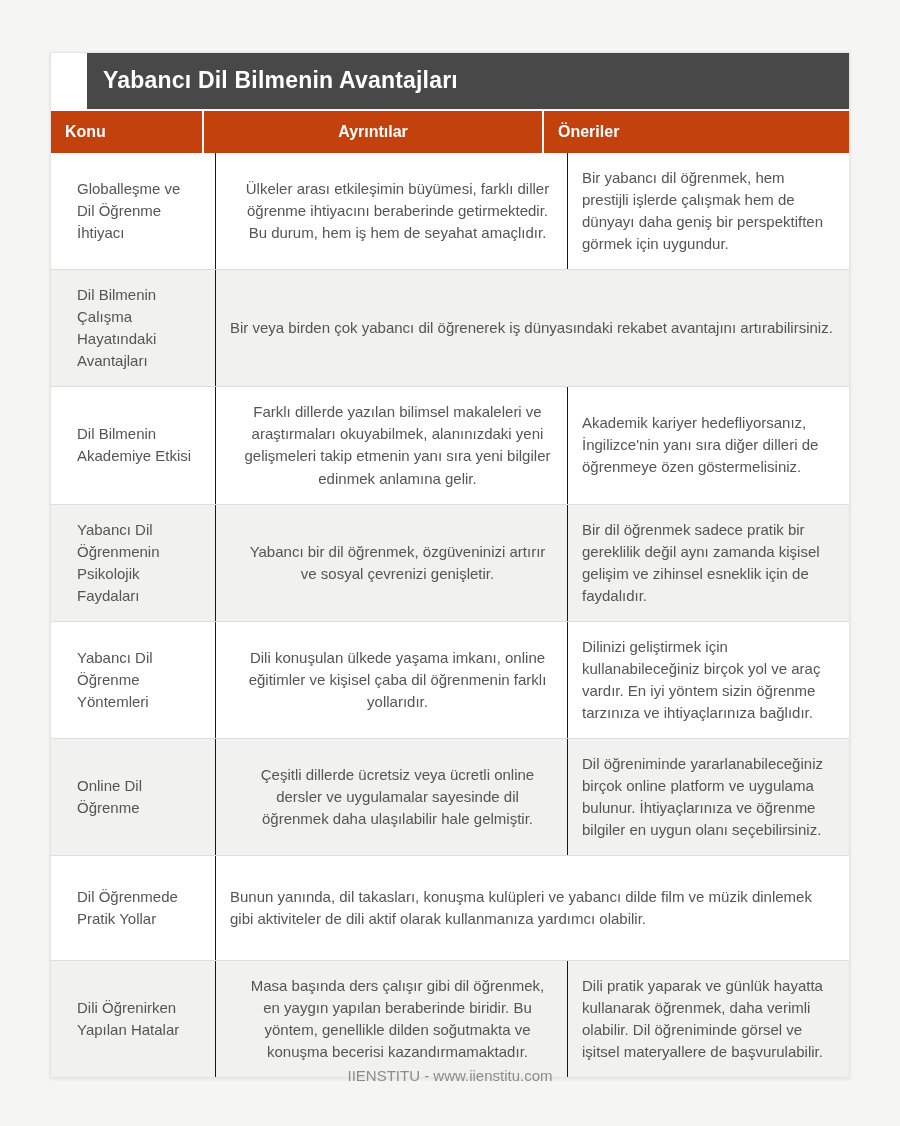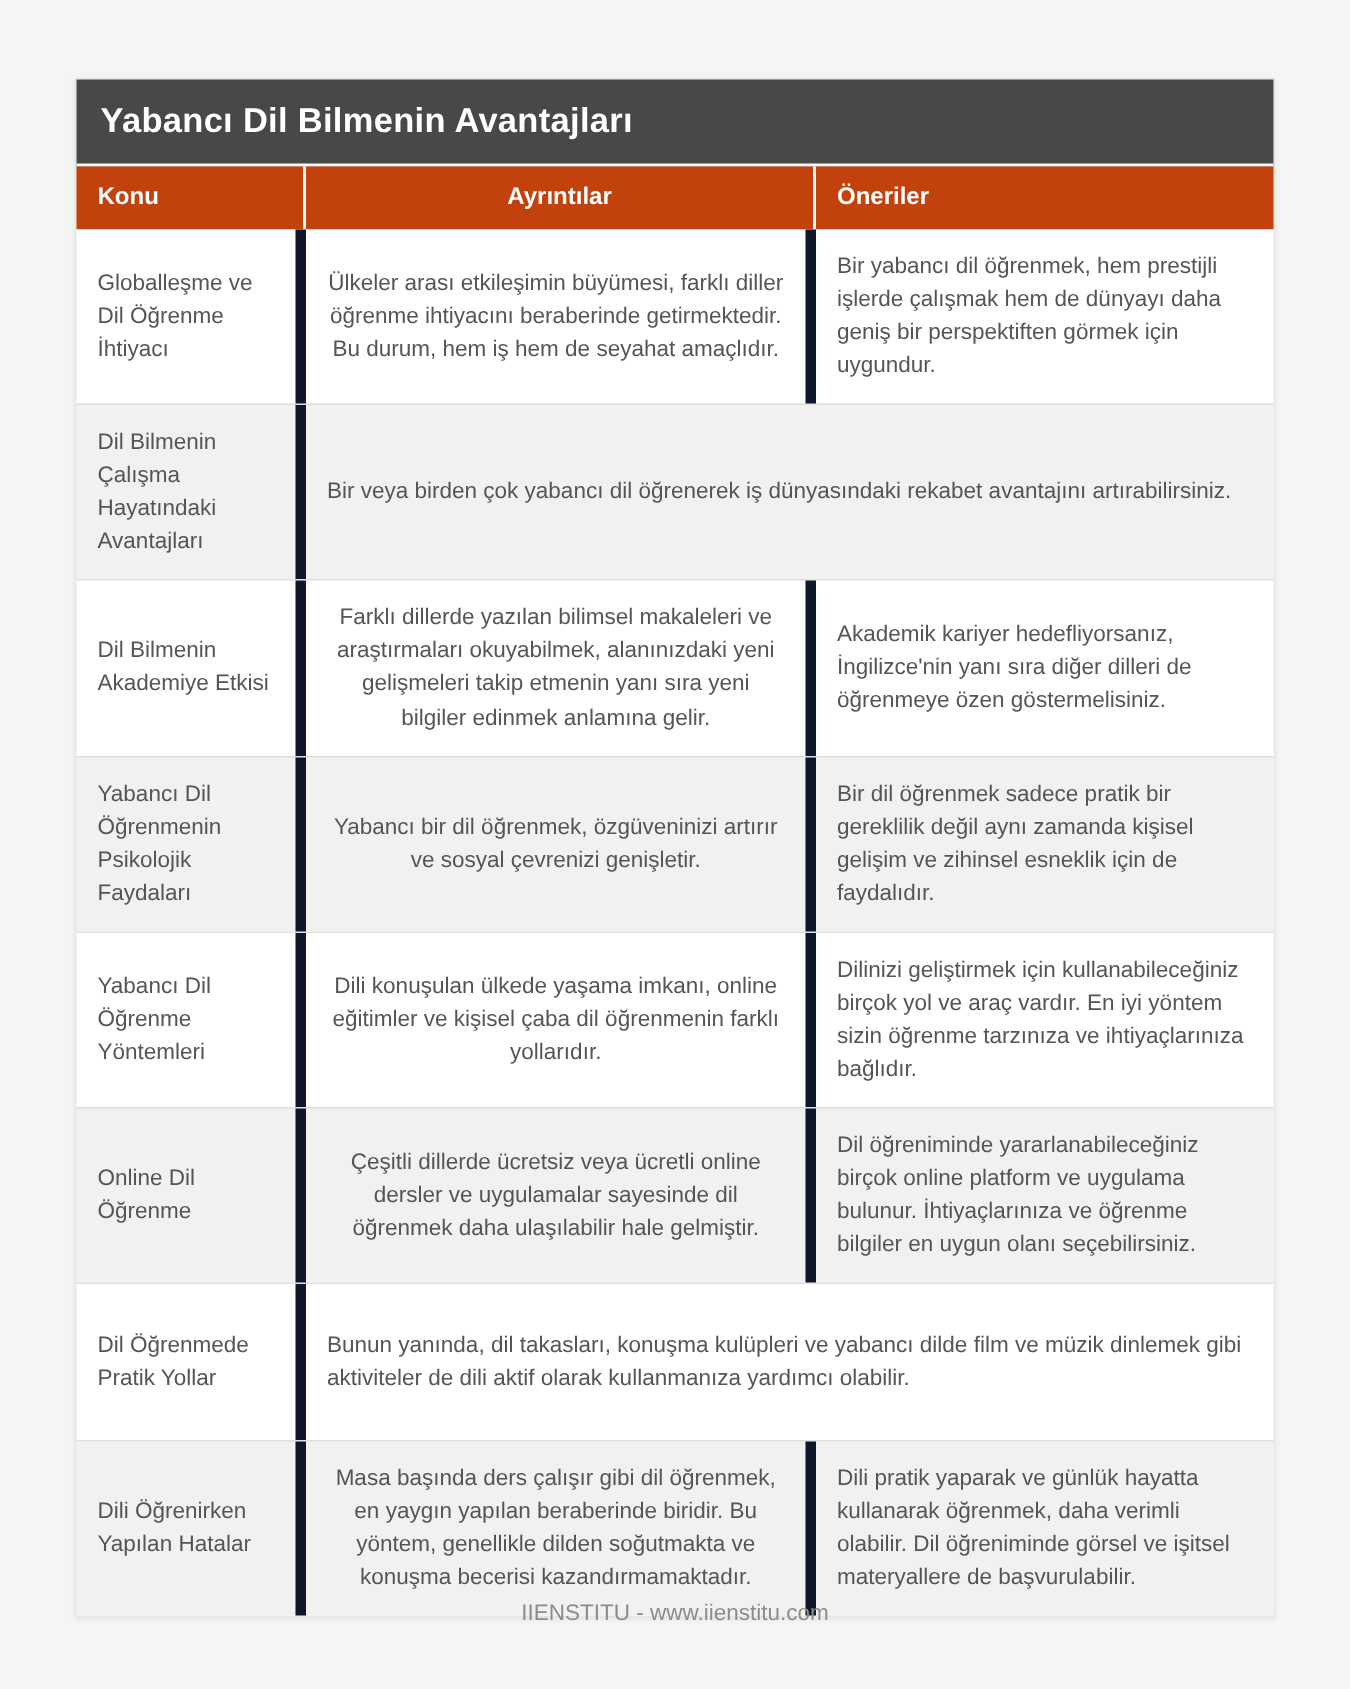--- a/index.html
+++ b/index.html
@@ -22,20 +22,21 @@
     box-shadow: 0 1px 4px rgba(0,0,0,0.08);
   }
   .title-bar {
     background: #484848;
     color: #ffffff;
     font-size: 23px;
     font-weight: 700;
     padding: 14px 16px 15px 16px;
     border-bottom: 2px solid #f8f8f7;
     letter-spacing: 0.2px;
+    margin-left: 36px;
   }
   .header-row {
     display: flex;
     background: #c2410c;
   }
   .header-cell {
     color: #ffffff;
     font-size: 16px;
     font-weight: 700;
     padding: 12px 14px;
@@ -52,21 +53,21 @@
   .row:nth-child(even) { background: #f1f1f0; }
   .row:not(:first-child) { border-top: 1px solid #dedede; }
   .cell {
     display: flex;
     align-items: center;
     padding: 14px;
     font-size: 15px;
     line-height: 1.47;
     color: #555555;
   }
-  .cell:not(:last-child) { border-right: 7px solid #0f172a; }
+  .cell:not(:last-child) { border-right: 1px solid #0f172a; margin-left: 12px; }
   .footer {
     position: absolute;
     top: 1053px;
     left: 0;
     width: 900px;
     text-align: center;
     font-size: 15px;
     color: #8c8c8c;
     margin-top: 14px;
   }

